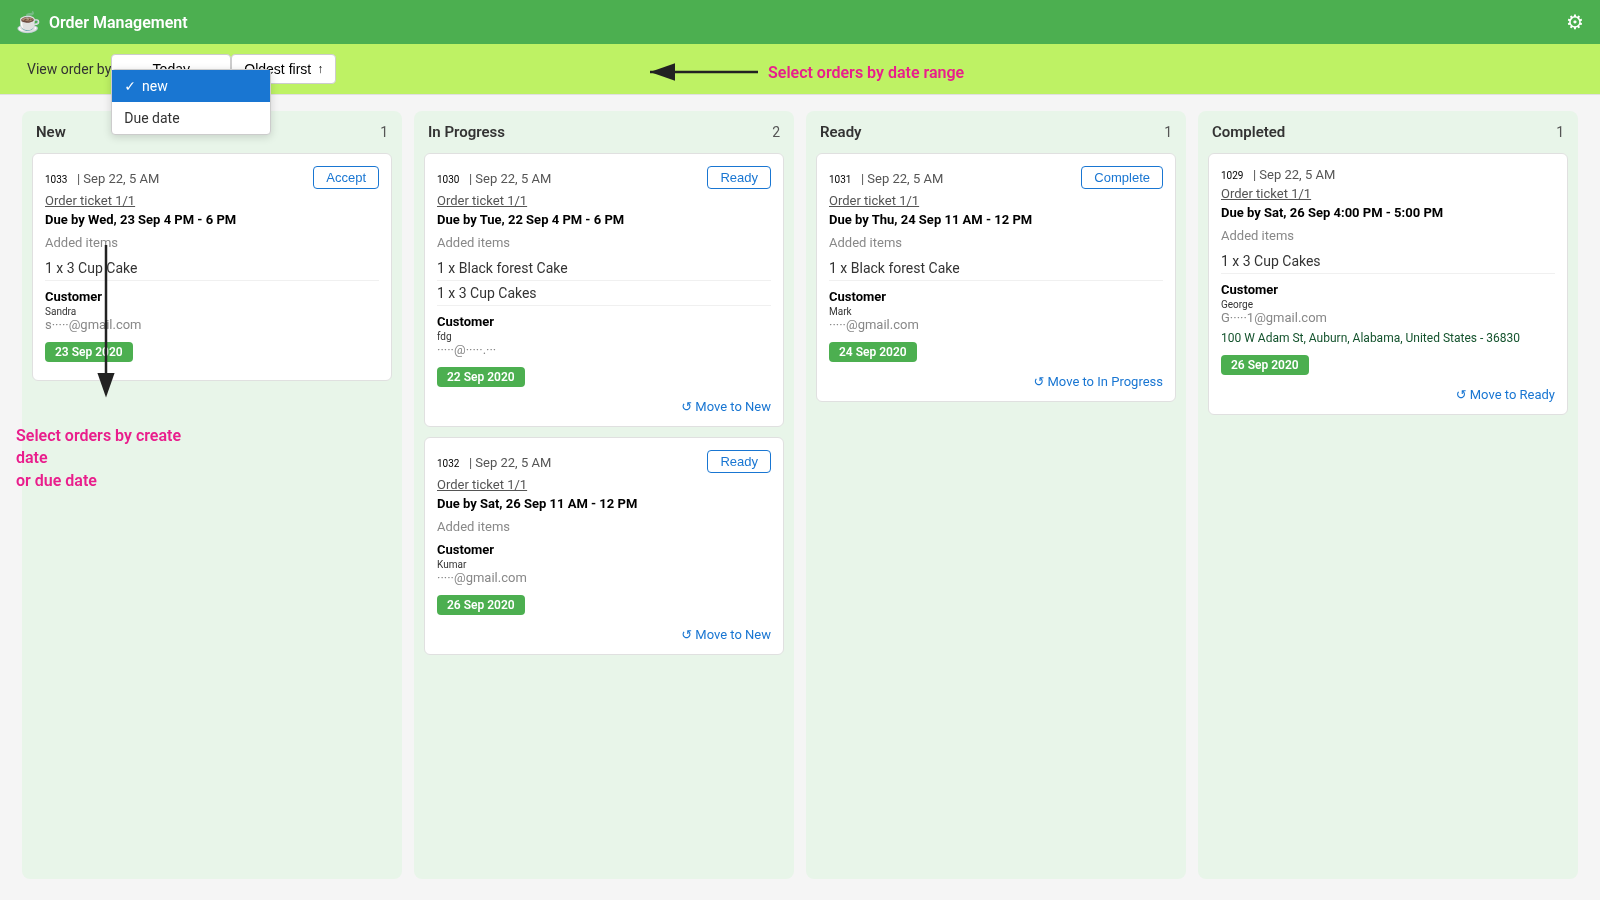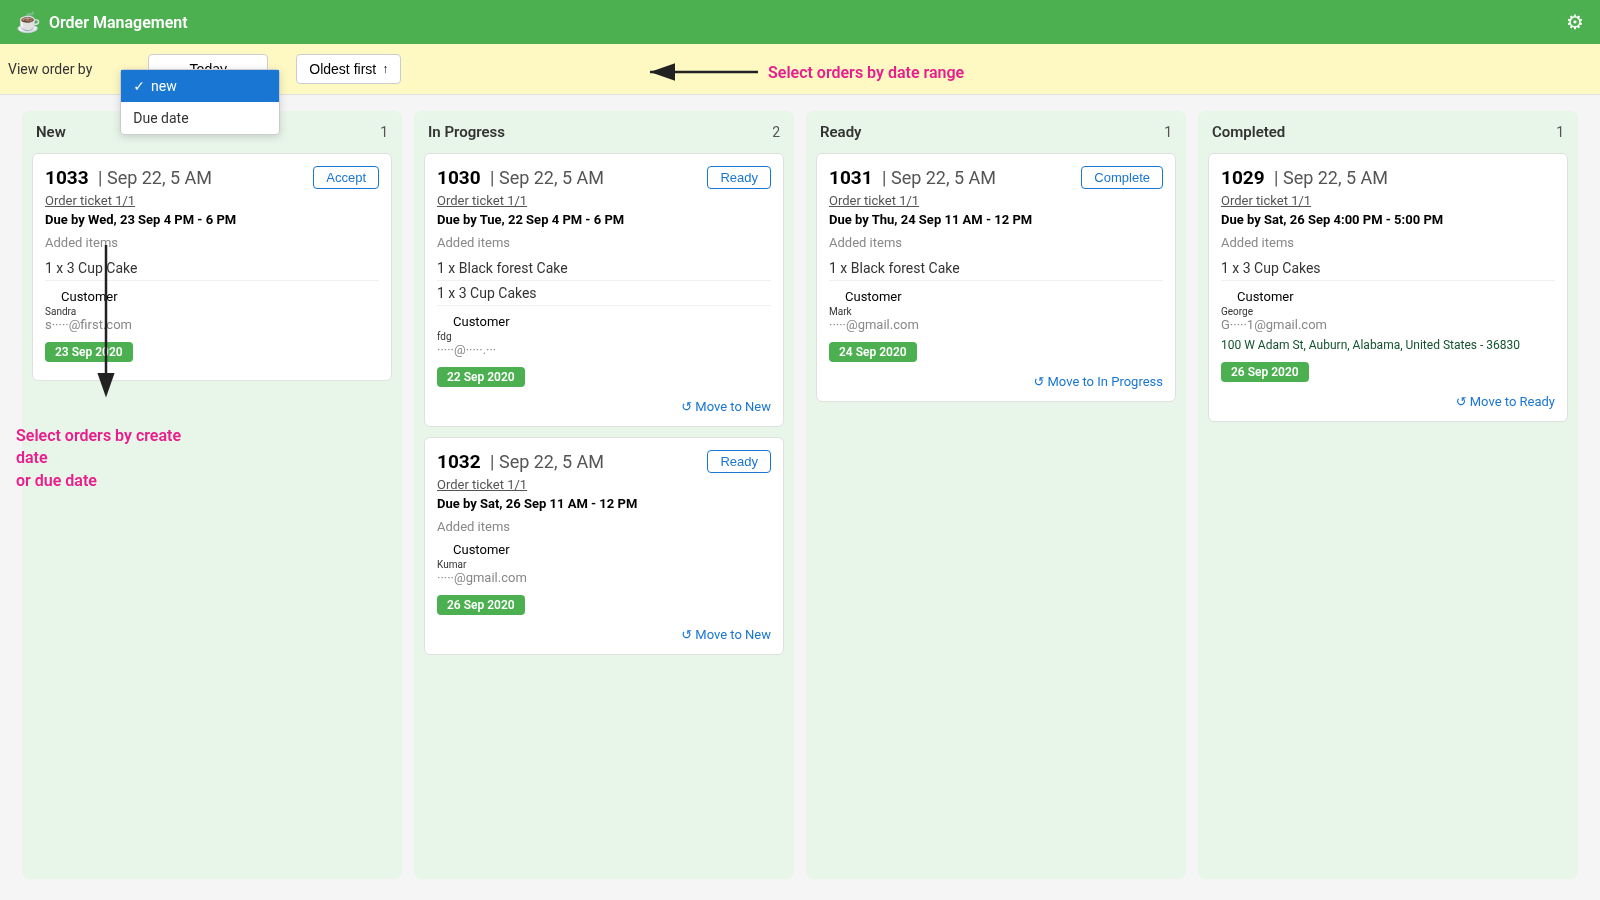--- a/index.html
+++ b/index.html
@@ -19,25 +19,25 @@
       display: flex;
       align-items: center;
       gap: 8px;
       font-weight: 600;
       font-size: 16px;
     }
     .coffee-icon { font-size: 20px; }
 
     
     .toolbar {
-      background: #fef9c3;
-      padding: 10px 8px;
-      display: flex;
-      align-items: center;
-      gap: 28px;
+      background: #bef264;
+      padding: 10px 27px;
+      display: flex;
+      align-items: center;
+      gap: 0;
       border-bottom: 1px solid #e0e0e0;
       position: relative;
     }
     .view-order-by-label {
       font-size: 14px;
       color: #333;
       white-space: nowrap;
     }
     .dropdown-container { position: relative; }
     .dropdown-menu {
@@ -136,25 +136,25 @@
       margin-bottom: 10px;
       border: 1px solid #e0e0e0;
     }
     .card-top {
       display: flex;
       justify-content: space-between;
       align-items: center;
       margin-bottom: 4px;
     }
     .order-id {
-      font-weight: 700;
-      font-size: 19px;
+      font-weight: 400;
+      font-size: 10px;
     }
     .order-date {
-      font-size: 18px;
+      font-size: 13px;
       color: #555;
       font-weight: normal;
       margin-left: 6px;
     }
     .action-btn {
       border: 1px solid #1976d2;
       color: #1976d2;
       background: white;
       border-radius: 4px;
       padding: 3px 12px;
@@ -177,25 +177,24 @@
       color: #888;
       margin-bottom: 6px;
     }
     .item-line {
       font-size: 14px;
       color: #333;
       padding: 4px 0;
       border-bottom: 1px solid #f0f0f0;
     }
     .customer-label {
-      font-weight: 400;
+      font-weight: 700;
       font-size: 13px;
       margin-top: 8px;
       margin-bottom: 2px;
-      margin-left: 16px;
     }
     .customer-name {
       font-size: 10px;
       color: #333;
     }
     .customer-email {
       font-size: 13px;
       color: #888;
       margin-bottom: 6px;
     }
@@ -314,21 +313,21 @@
           <span class="order-date">| Sep 22, 5 AM</span>
         </div>
         <button class="action-btn">Accept</button>
       </div>
       <div class="ticket-info">Order ticket 1/1</div>
       <div class="due-info">Due by Wed, 23 Sep 4 PM - 6 PM</div>
       <div class="added-items-label">Added items</div>
       <div class="item-line">1 x 3 Cup Cake</div>
       <div class="customer-label">Customer</div>
       <div class="customer-name">Sandra</div>
-      <div class="customer-email">s·····@first.com</div>
+      <div class="customer-email">s·····@gmail.com</div>
       
       <div class="date-badge">23 Sep 2020</div>
       
     </div>
         </div>
   </div>
       <div class="column">
     <div class="column-header">
       <span>In Progress</span>
       <span class="column-count">2</span>

